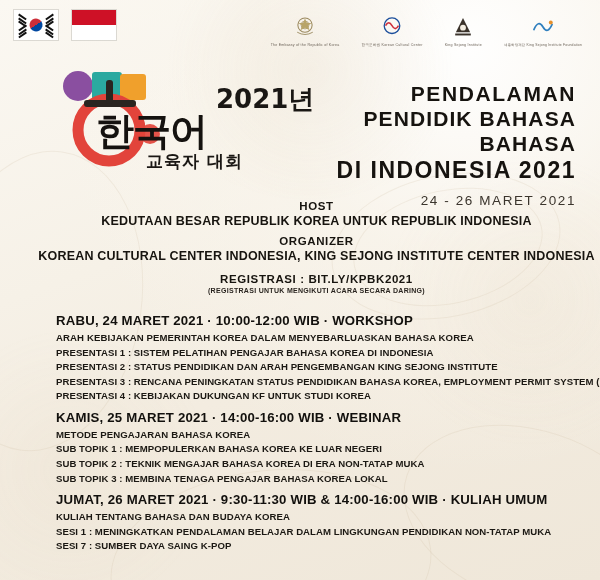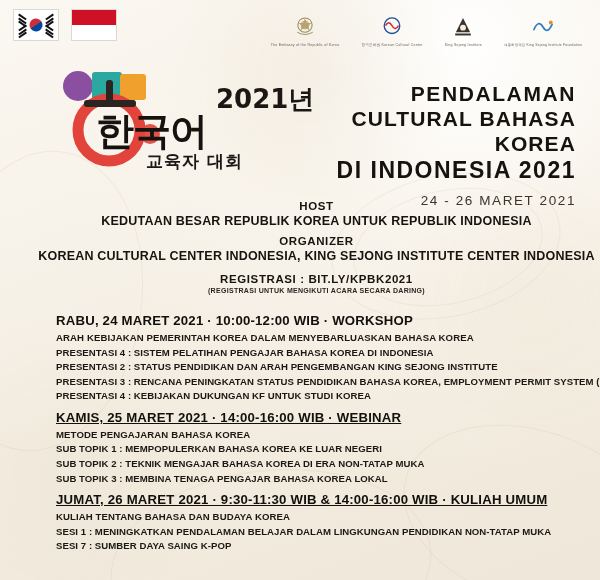--- a/index.html
+++ b/index.html
@@ -253,21 +253,21 @@
     line-height: 1.52;
   }
   .day-item {
     font-size: 9.6px;
     font-weight: 700;
     color: #1b1813;
     letter-spacing: 0.05px;
     line-height: 1.52;
     white-space: nowrap;
   }
-  .day.d2 .day-title, .day.d3 .day-title { margin-top: 1px; text-decoration: underline; }
+  .day.d2 .day-title, .day.d3 .day-title { margin-top: 1px; }
 </style>
 </head>
 <body>
 
 <div class="poster">
 
   <div class="texture">
     <div class="tex-soft" style="left:150px;top:-60px;width:320px;height:260px;"></div>
     <div class="tex-soft" style="left:380px;top:150px;width:300px;height:300px;opacity:.7;"></div>
     <div class="tex-soft" style="left:-80px;top:330px;width:300px;height:280px;opacity:.6;"></div>
@@ -348,40 +348,40 @@
       <rect x="52" y="16" width="7" height="24" rx="3" fill="#2a2520"></rect>
       <circle cx="96" cy="70" r="10" fill="#e2443b" opacity="0.92"></circle>
     </svg>
     <div class="hangul-year">2021년</div>
     <div class="hangul-main">한국어</div>
     <div class="hangul-sub">교육자 대회</div>
   </div>
 
   <div class="headline">
     <div class="l1">PENDALAMAN</div>
-    <div class="l2">CULTURAL BAHASA KOREA</div>
+    <div class="l2">PENDIDIK BAHASA BAHASA</div>
     <div class="l3">DI INDONESIA 2021</div>
     <div class="dates">24 - 26 MARET 2021</div>
   </div>
 
   <div class="credits">
     <div class="lbl">HOST</div>
     <div class="val">KEDUTAAN BESAR REPUBLIK KOREA UNTUK REPUBLIK INDONESIA</div>
     <div class="lbl">ORGANIZER</div>
     <div class="val">KOREAN CULTURAL CENTER INDONESIA, KING SEJONG INSTITUTE CENTER INDONESIA</div>
     <div class="reg">REGISTRASI : BIT.LY/KPBK2021</div>
     <div class="regnote">(REGISTRASI UNTUK MENGIKUTI ACARA SECARA DARING)</div>
   </div>
 
   <div class="schedule">
 
     <div class="day d1">
       <div class="day-title">RABU, 24 MARET 2021 · 10:00-12:00 WIB · WORKSHOP</div>
       <div class="day-sub">ARAH KEBIJAKAN PEMERINTAH KOREA DALAM MENYEBARLUASKAN BAHASA KOREA</div>
-      <div class="day-item">PRESENTASI 4 : SISTEM PELATIHAN PENGAJAR BAHASA KOREA DI INDONESIA</div>
+      <div class="day-item">PRESENTASI 1 : SISTEM PELATIHAN PENGAJAR BAHASA KOREA DI INDONESIA</div>
       <div class="day-item">PRESENTASI 2 : STATUS PENDIDIKAN DAN ARAH PENGEMBANGAN KING SEJONG INSTITUTE</div>
       <div class="day-item">PRESENTASI 3 : RENCANA PENINGKATAN STATUS PENDIDIKAN BAHASA KOREA, EMPLOYMENT PERMIT SYSTEM (EPS)</div>
       <div class="day-item">PRESENTASI 4 : KEBIJAKAN DUKUNGAN KF UNTUK STUDI KOREA</div>
     </div>
 
     <div class="day d2">
       <div class="day-title">KAMIS, 25 MARET 2021 · 14:00-16:00 WIB · WEBINAR</div>
       <div class="day-sub">METODE PENGAJARAN BAHASA KOREA</div>
       <div class="day-item">SUB TOPIK 1 : MEMPOPULERKAN BAHASA KOREA KE LUAR NEGERI</div>
       <div class="day-item">SUB TOPIK 2 : TEKNIK MENGAJAR BAHASA KOREA DI ERA NON-TATAP MUKA</div>

